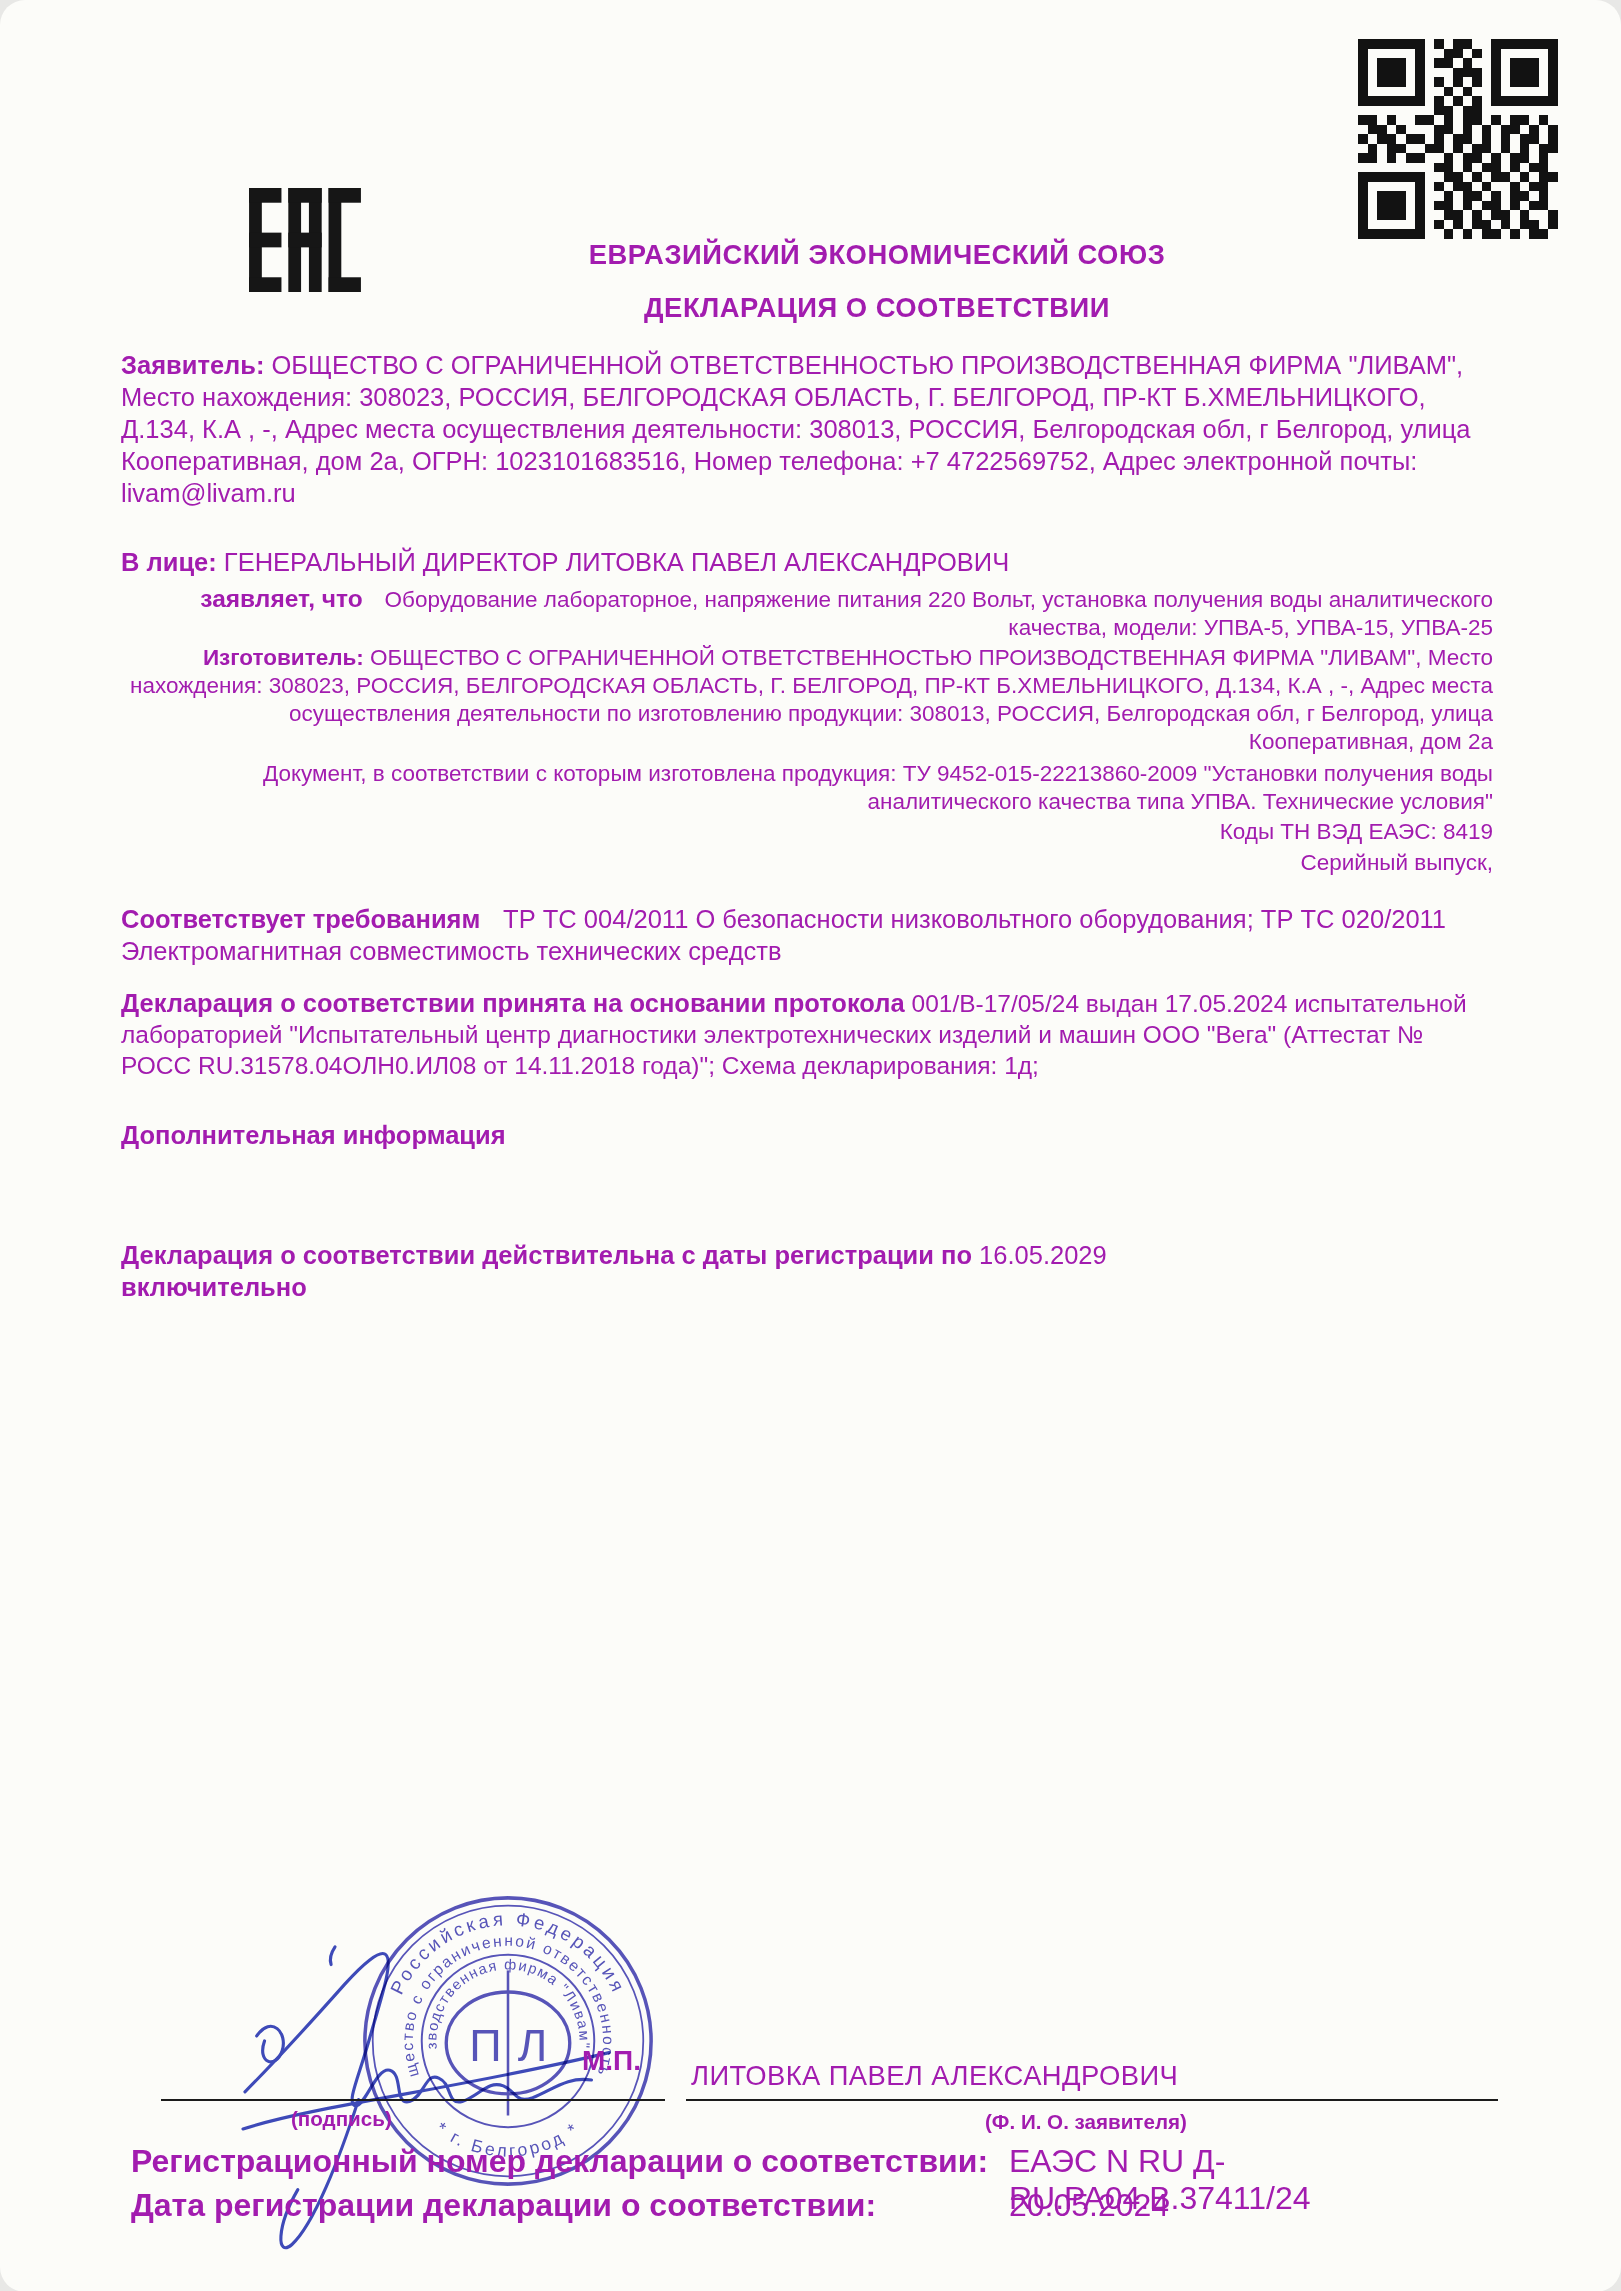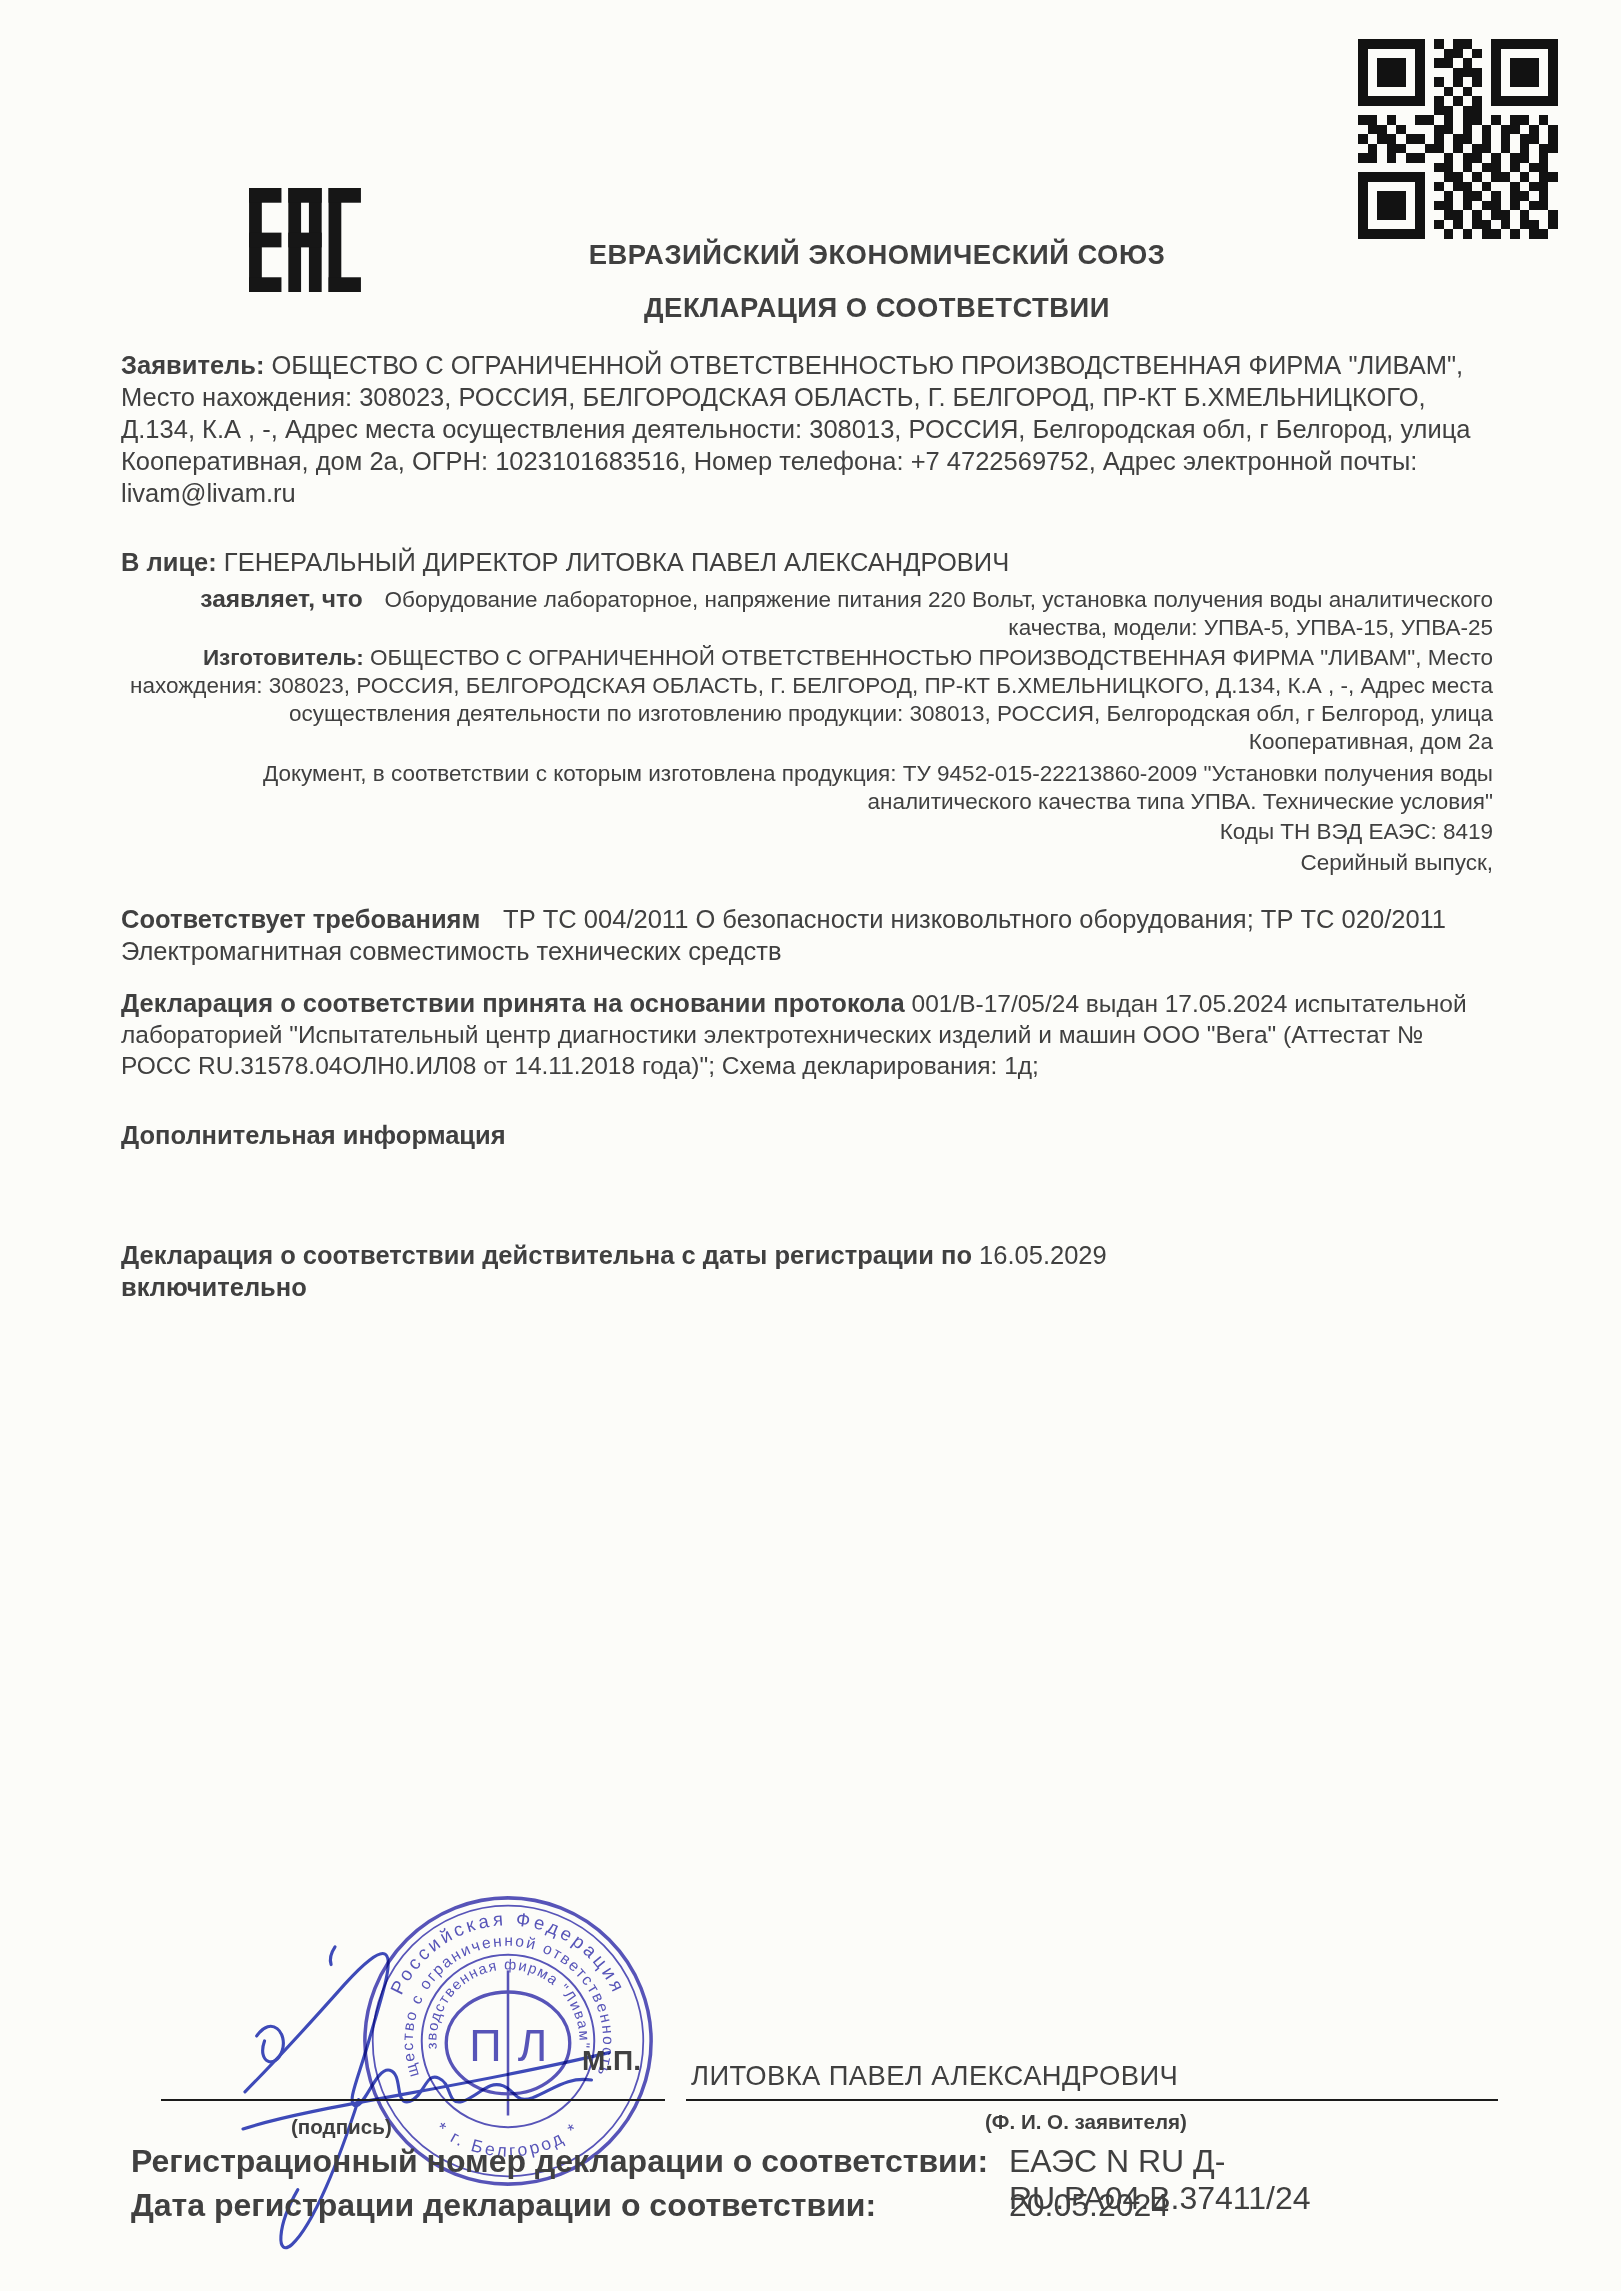--- a/index.html
+++ b/index.html
@@ -3,21 +3,22 @@
 <meta charset="utf-8">
 <style>
   html,body{margin:0;padding:0;background:#e8e8e6;}
   .page{
     position:relative;
     width:1621px;height:2292px;
     margin:0 auto;
     background:#fcfcf9;
     overflow:hidden;
     font-family:"Liberation Sans", sans-serif;
-    color:#404040;
+    color:#a21caf;
+    border-radius:25px;
   }
   .abs{position:absolute;}
   
   .eac-logo{left:249px;top:188px;width:112px;height:104px;}
   .qr{left:1358px;top:39px;width:200px;height:200px;}
   .titles{left:235px;top:239px;width:1284px;text-align:center;}
   .title-line{font-weight:bold;font-size:27.4px;letter-spacing:0.5px;white-space:nowrap;}
   .title-gap{height:20.6px;}
   
   .col{left:121px;width:1372px;}
@@ -29,21 +30,21 @@
   .lbl26{font-size:25.5px;font-weight:bold;}
   
   .stamp-svg{left:359px;top:1892px;mix-blend-mode:multiply;}
   .sig-svg{left:237px;top:1943px;mix-blend-mode:multiply;}
   .mp{left:582px;top:2045px;font-size:28px;font-weight:bold;}
   .holder-name{left:691px;top:2060px;font-size:27.4px;letter-spacing:0.4px;white-space:nowrap;}
   .sig-line{top:2099px;border-top:2.9px solid #1b1b1b;height:0;}
   .sig-line-left{left:161px;width:504px;}
   .sig-line-right{left:686px;width:812px;}
   .caption{font-size:20.6px;}
-  .cap-sign{left:291px;top:2107px;font-weight:bold;margin-top:8px;}
+  .cap-sign{left:291px;top:2107px;font-weight:bold;}
   .cap-fio{left:985px;top:2110px;font-weight:bold;}
   .reg-row{left:131px;width:1392px;display:flex;font-size:32px;}
   .reg-row .rlabel{font-weight:bold;width:878px;flex:none;}
   .reg-row .rvalue{font-weight:normal;}
   .row-num{top:2143px;}
   .row-date{top:2187px;}
 </style>
 </head>
 <body>
 

